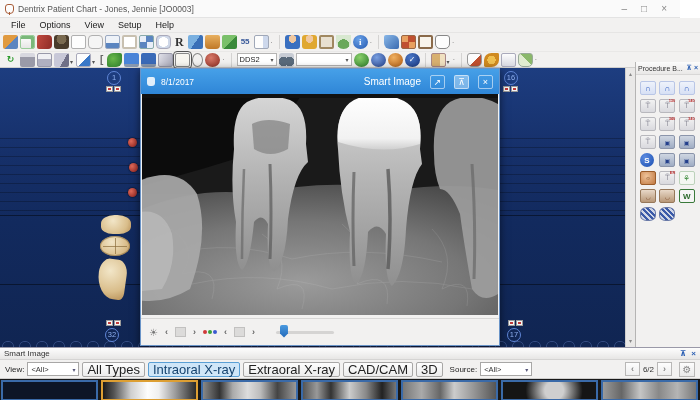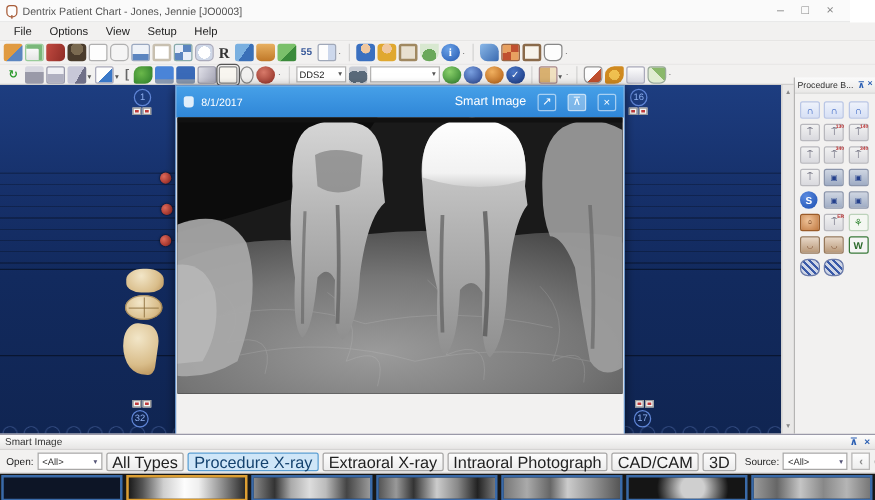--- a/index.html
+++ b/index.html
@@ -62,21 +62,21 @@
   .pb-imp{background:linear-gradient(#f2f2f2,#d9d9de);border:1px solid #b8b8bd;color:#667}
   .pb-mon{background:linear-gradient(#cfd6e2,#9fACC4);border:1px solid #8b95ab;color:#24408c;font-size:6px;font-weight:bold}
   .pb-s{background:radial-gradient(circle at 35% 30%,#5a8ae0,#1c4fb0);border-radius:50%;color:#fff;font-weight:bold;font-size:8px;width:14px}
   .pb-face{background:radial-gradient(circle at 40% 35%,#f0c49a,#c07840);border:1px solid #9a5c2a;color:#5a2c10;font-size:5px}
   .pb-plant{color:#3a8a3a;background:#f4f7f2;border:1px solid #bcd2ba}
   .pb-dent{background:linear-gradient(#e8d8c8,#b89878);border:1px solid #96785a;color:#7a4a2a;font-size:6px}
   .pb-word{background:#f5f5f5;border:1px solid #3a7a3a;color:#2c6a2c;font-weight:bold;font-size:8px}
   .pb-hatch{background:repeating-linear-gradient(45deg,#3a5aa8 0 2px,#cfd6e6 2px 4px);border:1px solid #6a7aa8;border-radius:40%;color:transparent}
 
   
-  #dialog{left:140px;top:68px;width:360px;height:312px;background:#f2f1f0;box-shadow:0 2px 8px rgba(0,0,0,.55);border:1px solid #6a94c8}
+  #dialog{left:140px;top:68px;width:360px;height:278px;background:#f2f1f0;box-shadow:0 2px 8px rgba(0,0,0,.55);border:1px solid #6a94c8}
   #dlg-head{position:absolute;left:0;top:0;width:100%;height:25px;background:linear-gradient(#46a0e8,#2f86d7);display:flex;align-items:center;color:#fff;padding:0 6px;gap:6px}
   #dlg-head .dicon{width:8px;height:9px;background:#fff;border-radius:2px 2px 3px 3px;opacity:.85}
   #dlg-head .ddate{font-size:8.5px}
   #dlg-head .dtitle{margin-left:auto;font-size:10px}
   .dlg-btn{width:15px;height:14px;display:flex;align-items:center;justify-content:center;font-size:9px;color:#fff;border:1px solid rgba(255,255,255,.55);border-radius:2px;margin-left:3px}
   .dlg-btn.lit{background:rgba(255,255,255,.35)}
   #xray{position:absolute;left:1px;top:25px;width:356px;height:221px;background:#222}
   #dlg-ctrl{position:absolute;left:0;bottom:0;width:100%;height:27px;background:#f2f1f0;border-top:1px solid #d8d7d6;display:flex;align-items:center;padding:0 8px;gap:5px}
   .cicon{color:#777;font-size:10px}
   .navarr{color:#666;font-size:9px;font-weight:bold;padding:0 2px}
@@ -389,29 +389,28 @@
 
 <div class="abs" id="bpanel">
   <div class="bhead">
     <span class="btitle">Smart Image</span>
     <span class="pbtns">
       <span>⊼</span>
       <span>×</span>
     </span>
   </div>
   <div id="filterrow">
-    <span class="flabel">Open:</span>
+    <span class="flabel">View:</span>
     <span class="fsel">
         <span>&lt;All&gt;</span>
         <span style="font-size:6px;color:#557">▾</span>
       </span>
     <span class="fbtn">All Types</span>
-    <span class="fbtn sel">Procedure X-ray</span>
+    <span class="fbtn sel">Intraoral X-ray</span>
     <span class="fbtn">Extraoral X-ray</span>
-    <span class="fbtn">Intraoral Photograph</span>
     <span class="fbtn">CAD/CAM</span>
     <span class="fbtn">3D</span>
     <span class="flabel" style="margin-left:4px">Source:</span>
     <span class="fsel">
         <span>&lt;All&gt;</span>
         <span style="font-size:6px;color:#557">▾</span>
       </span>
     <span id="pagenav">
       <span class="pnbtn">‹</span>
       <span id="pageno">6/2</span>

